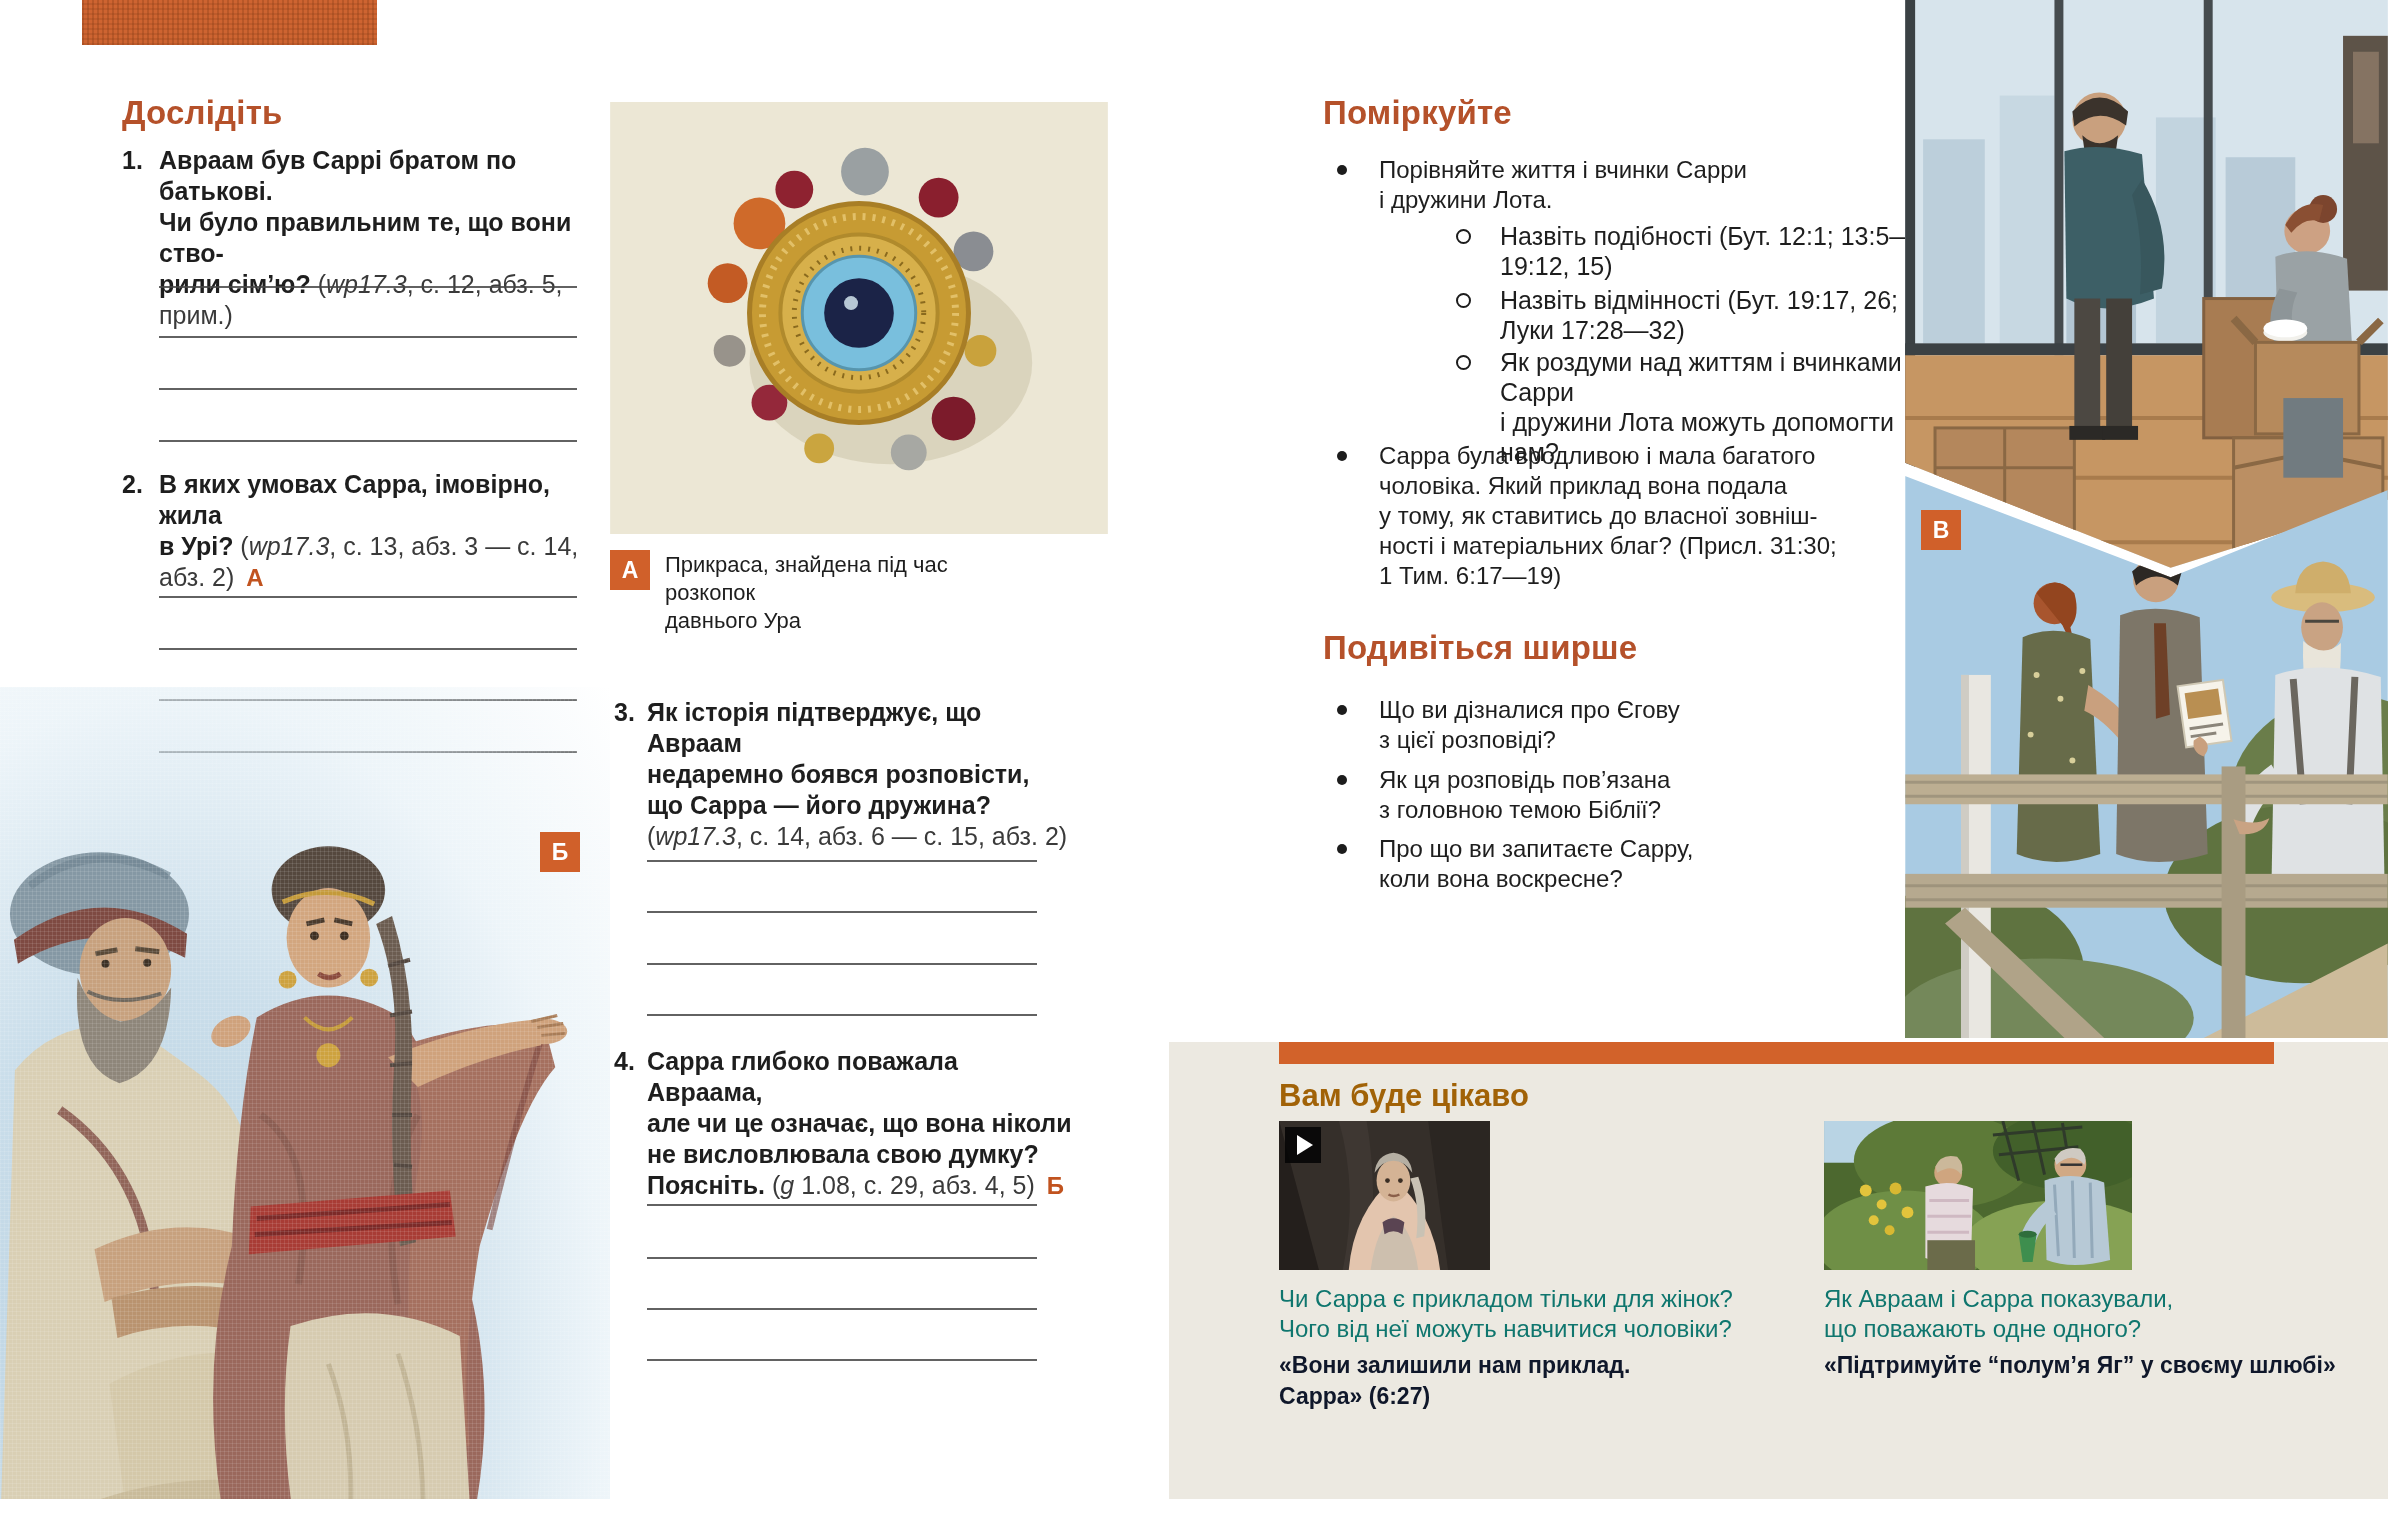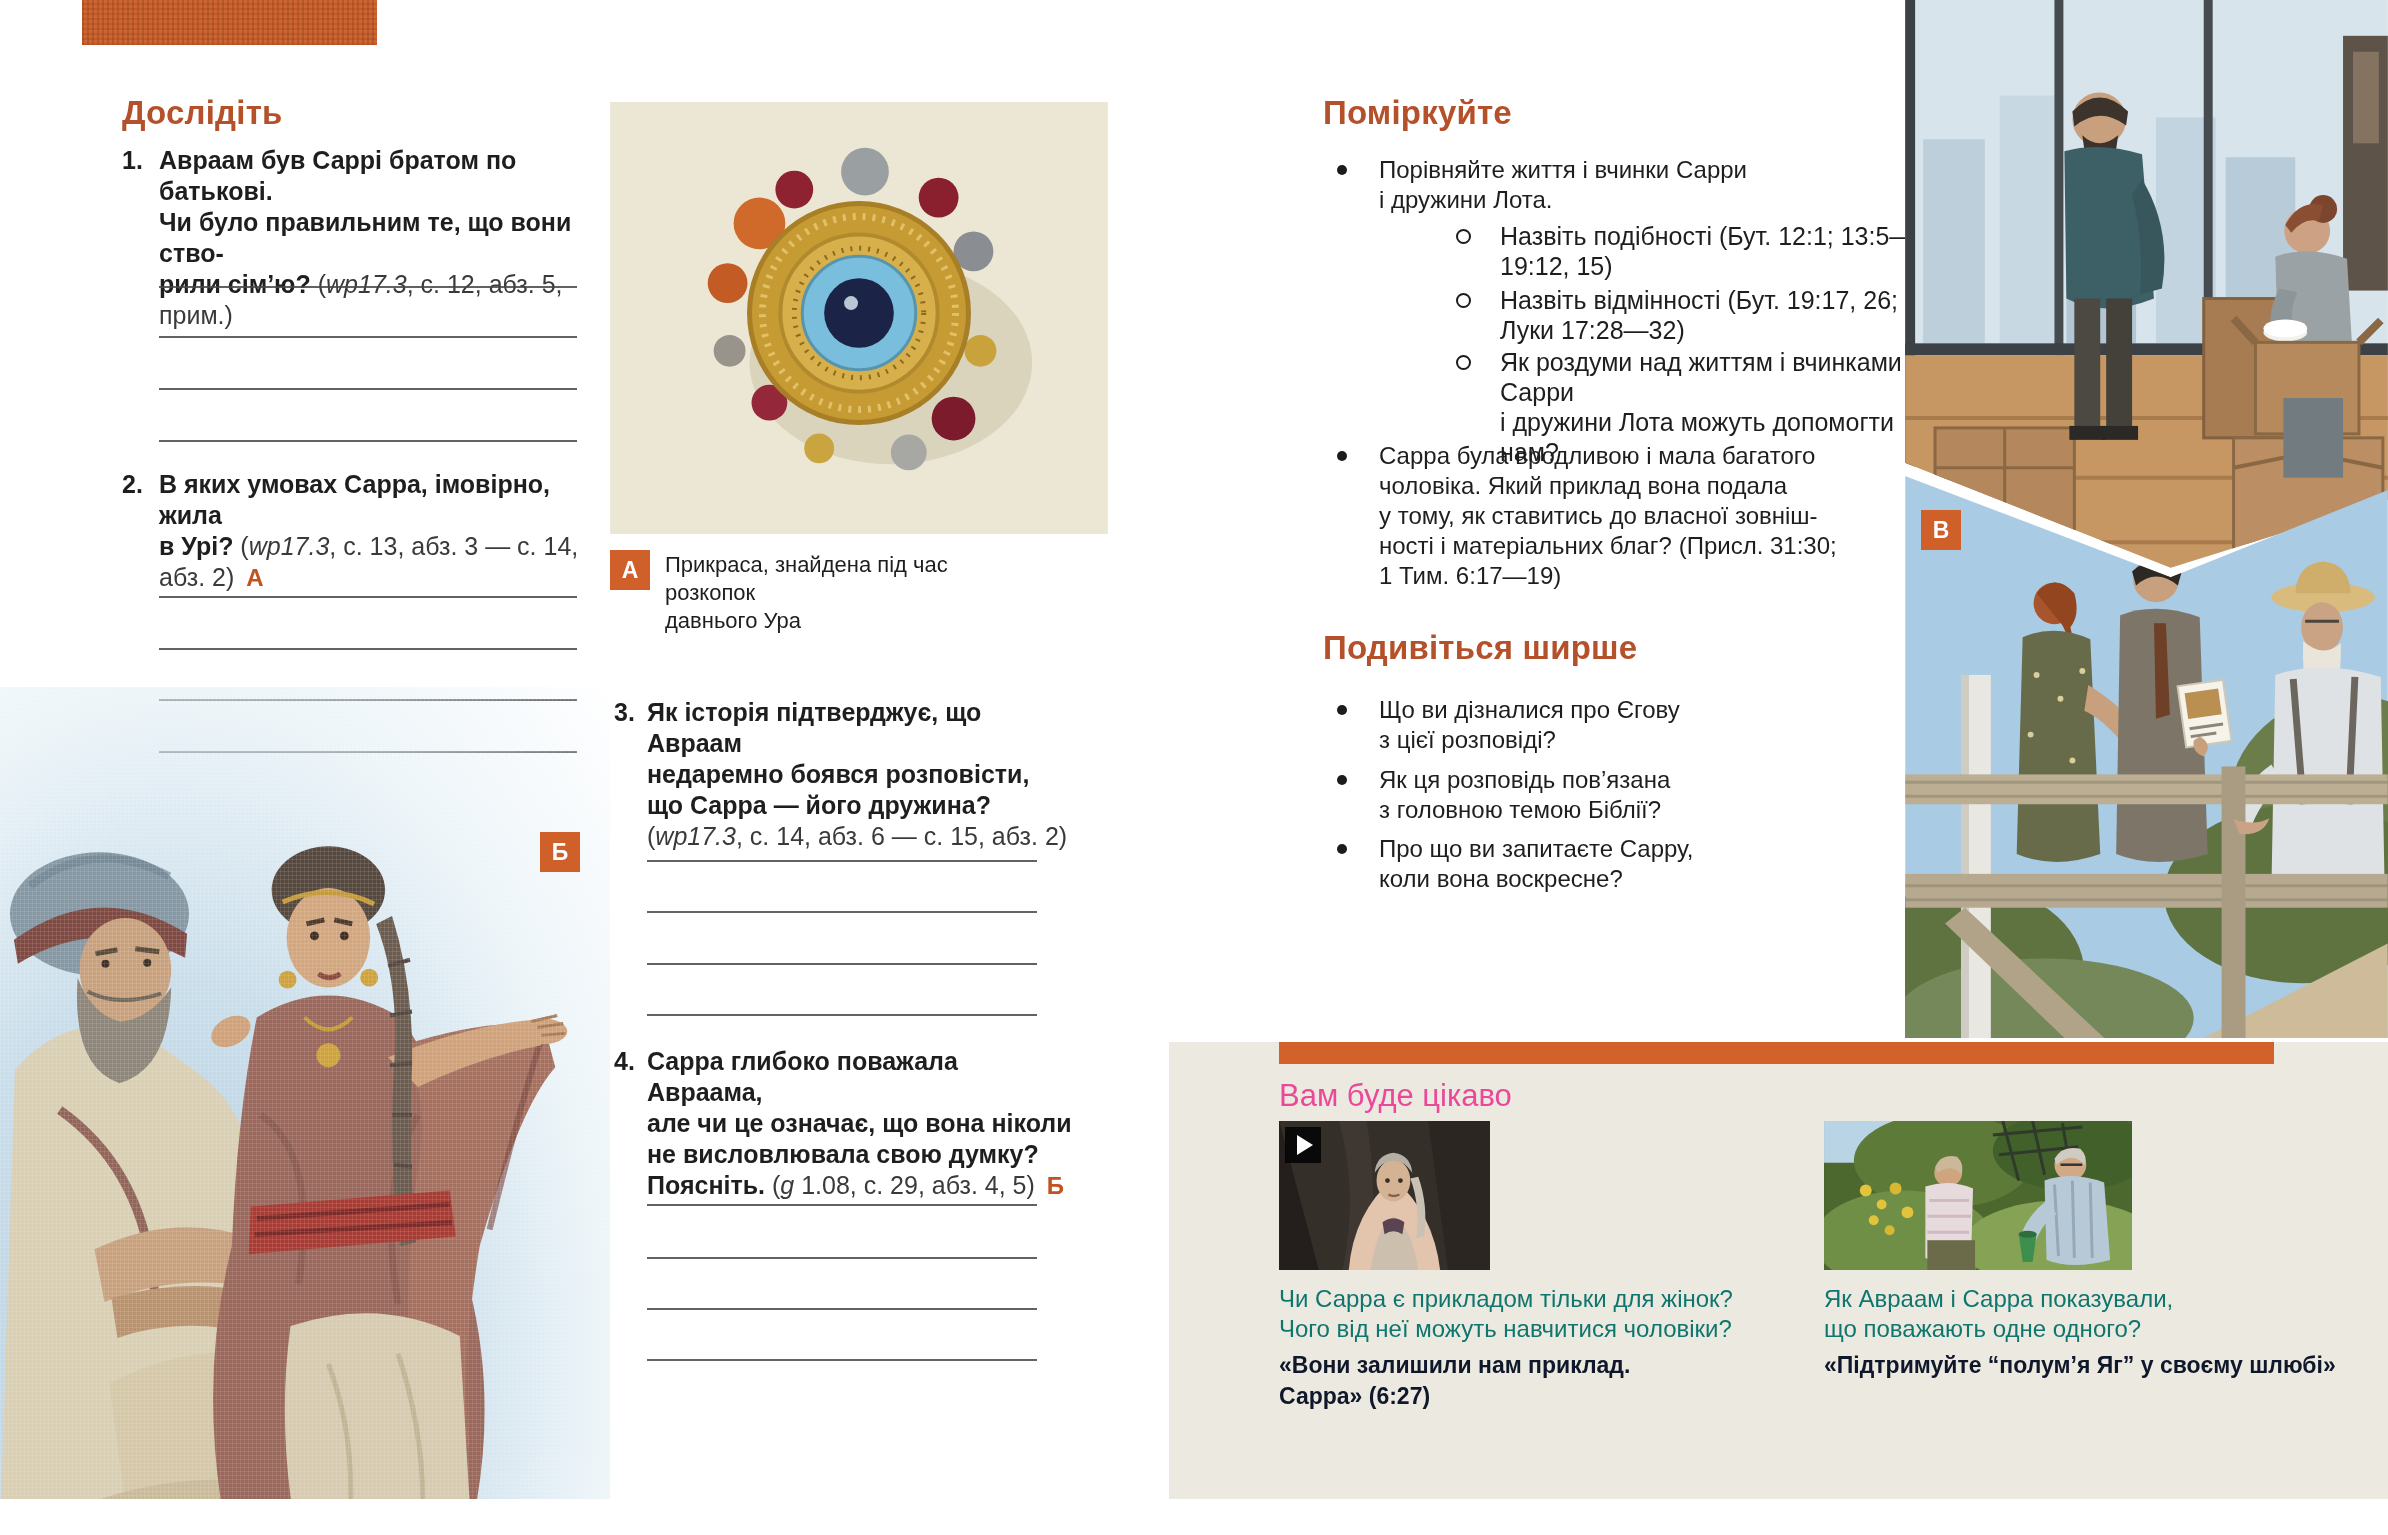--- a/index.html
+++ b/index.html
@@ -2,21 +2,21 @@
 <html><head>
 <meta charset="utf-8">
 <style>
   html,body{margin:0;padding:0;background:#ffffff;}
   .page{position:relative;width:2388px;height:1499px;overflow:hidden;background:#ffffff;
         font-family:"Liberation Sans",sans-serif;color:#1e1e1e;}
   .abs{position:absolute;}
 
   
   .sec-head{font-size:33px;font-weight:700;color:#b5512a;letter-spacing:0.2px;}
-  .panel-head{font-size:31px;font-weight:400;color:#ec4899;}
+  .panel-head{font-size:31px;font-weight:700;color:#a16207;}
 
   
   .band{left:82px;top:0;width:295px;height:45px;background-color:#ce6431;
     background-image:
       repeating-linear-gradient(90deg, rgba(125,55,18,.28) 0 2px, rgba(0,0,0,0) 2px 5px),
       repeating-linear-gradient(0deg, rgba(125,55,18,.20) 0 2px, rgba(0,0,0,0) 2px 5px);}
 
   
   .q{display:flex;font-size:25px;line-height:31px;}
   .q .num{flex:none;font-weight:700;}

